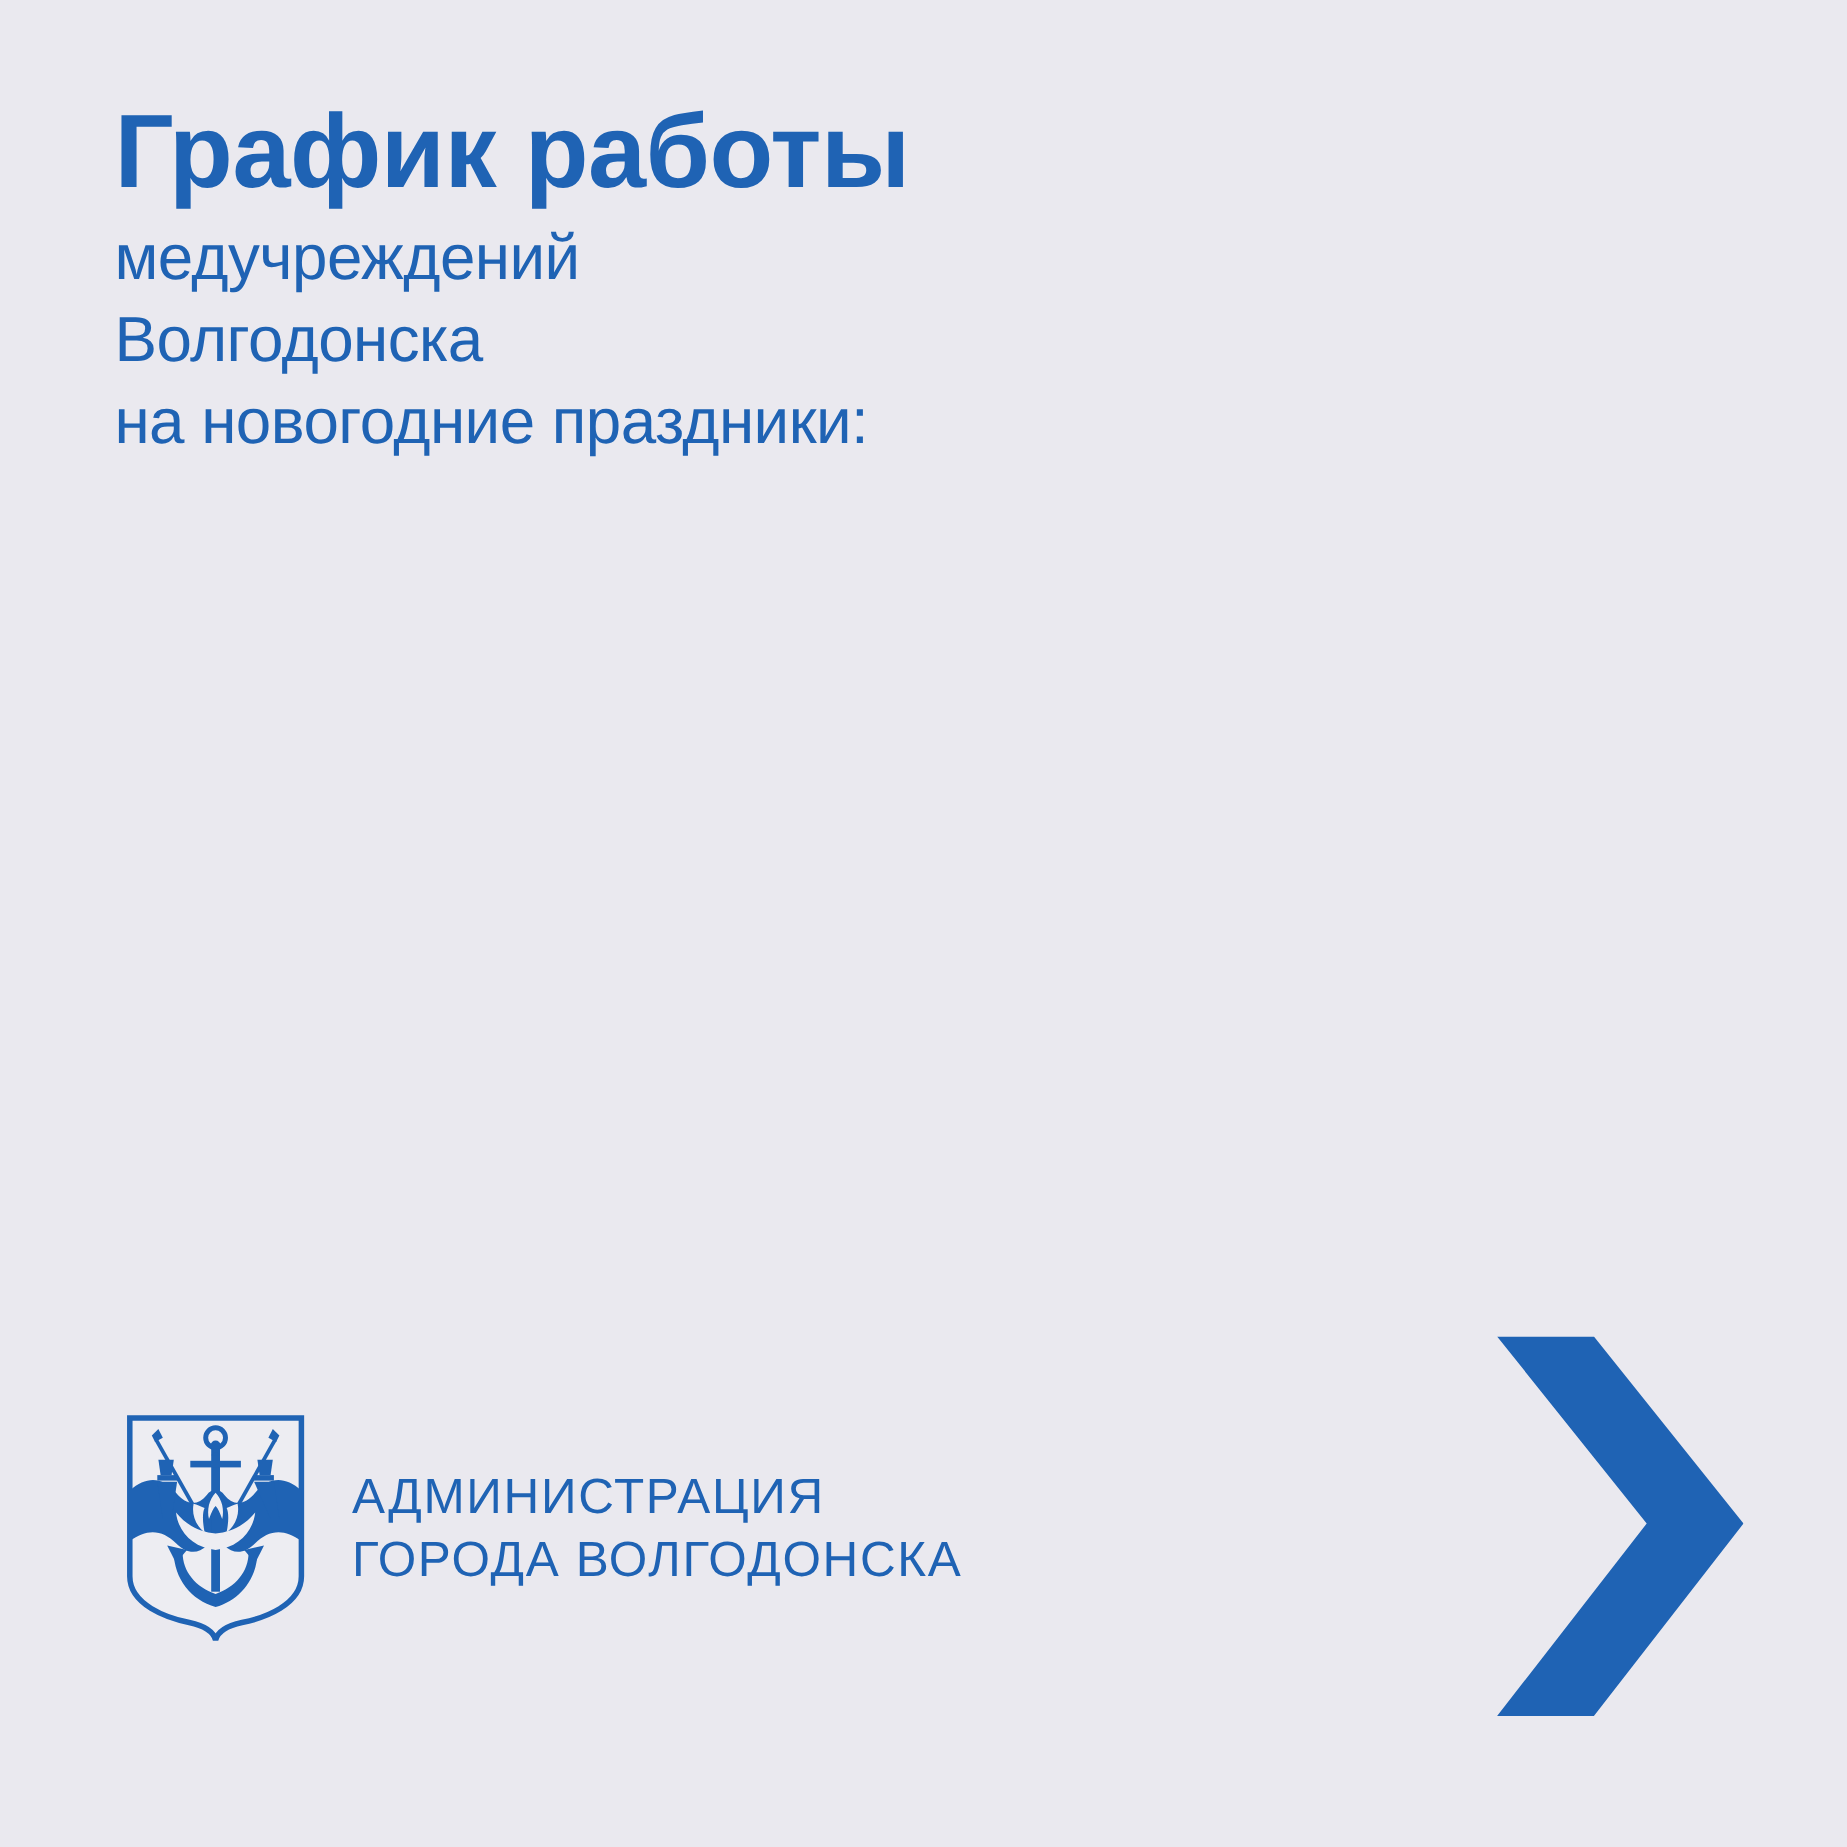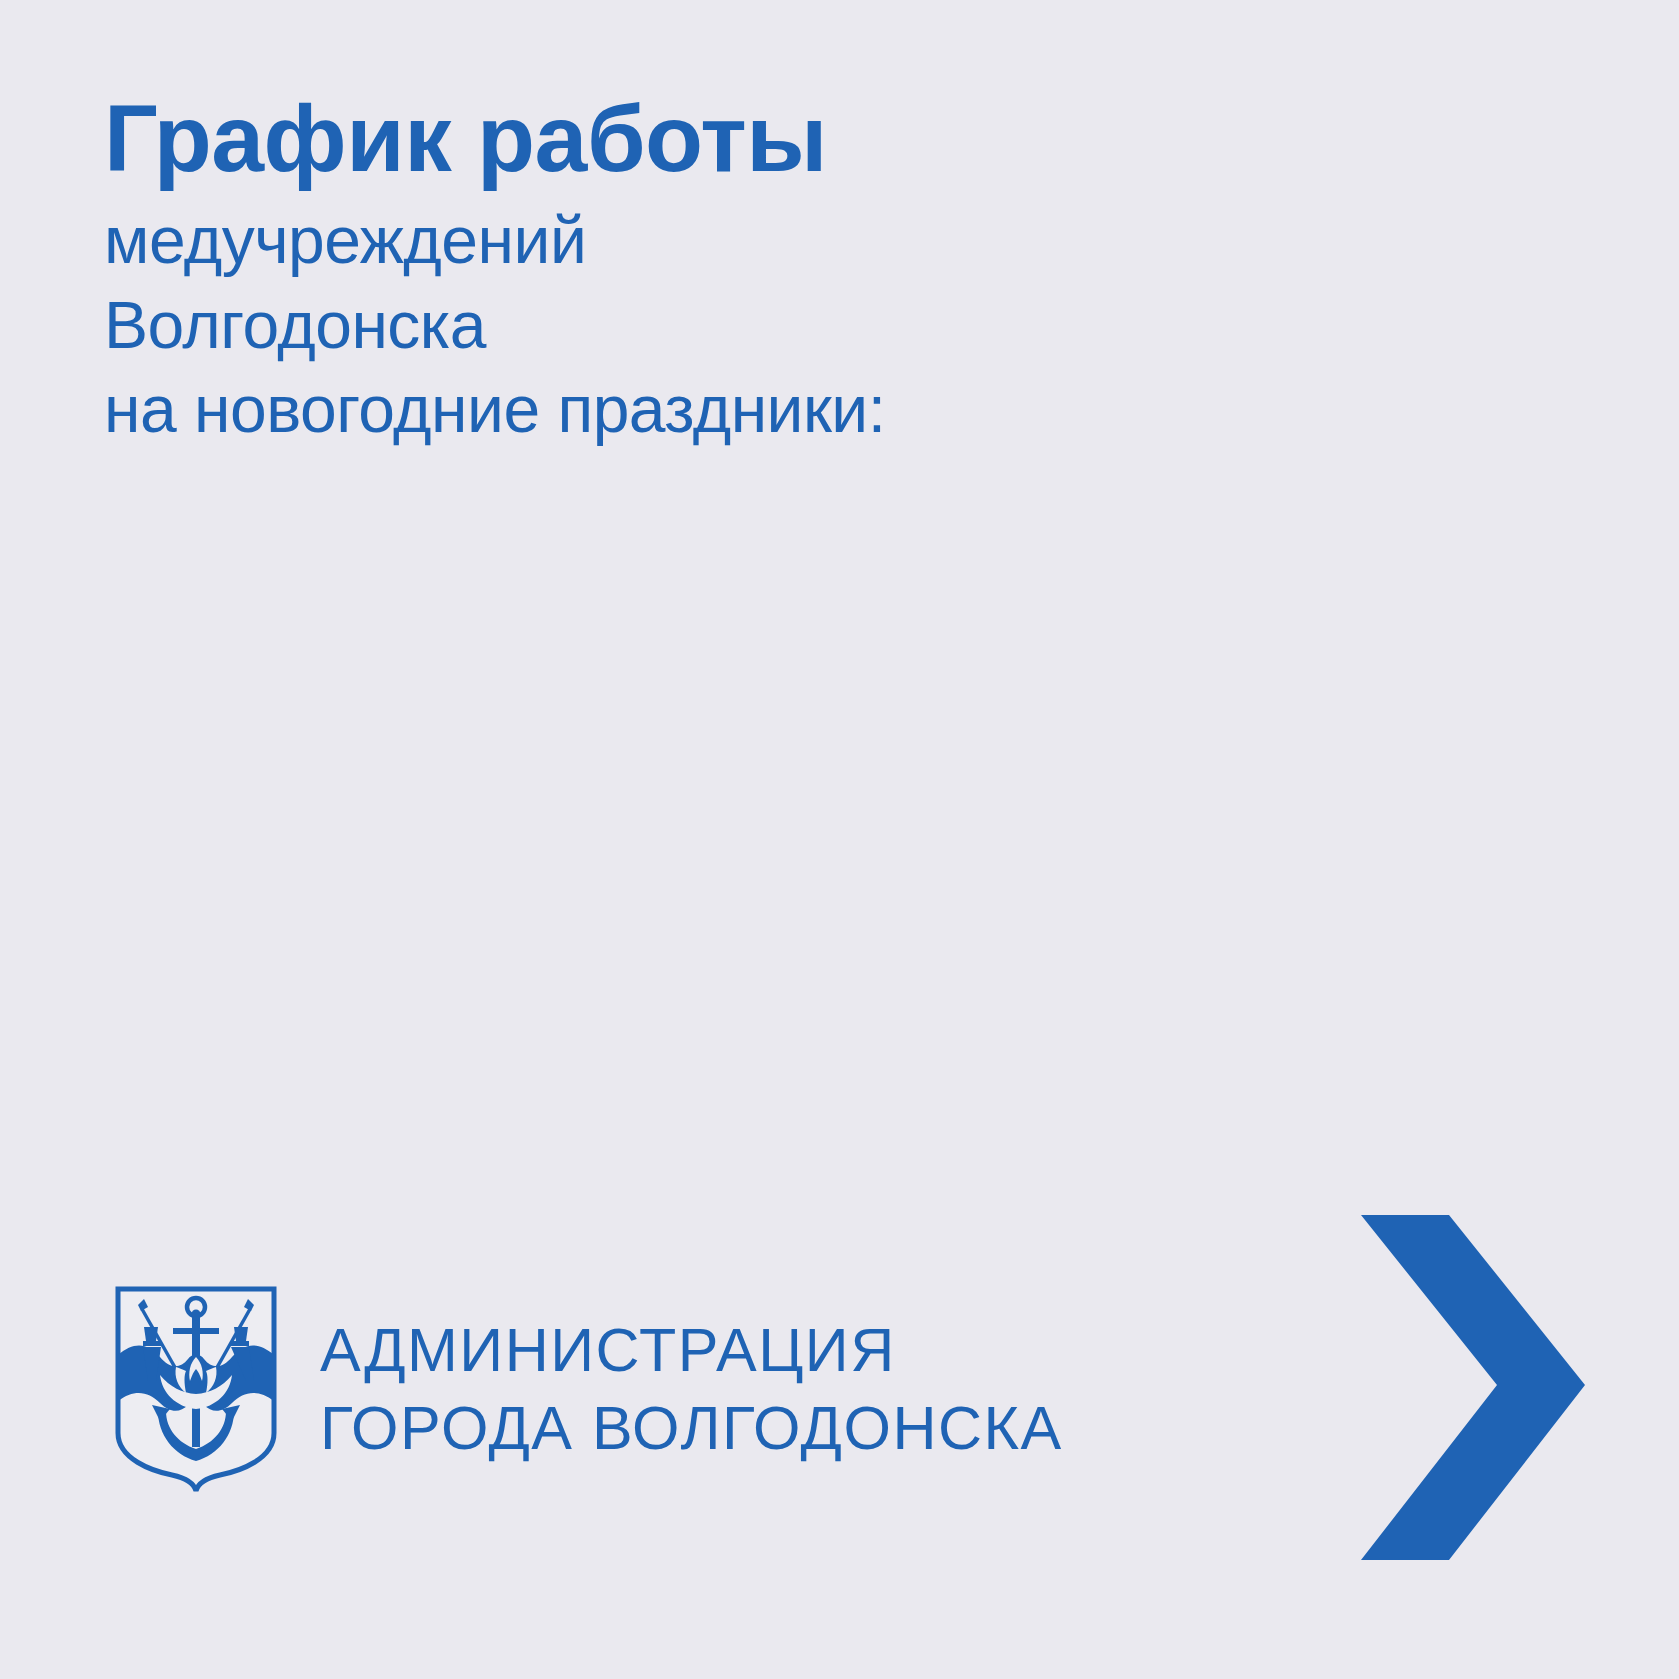--- a/index.html
+++ b/index.html
@@ -41,21 +41,21 @@
 
   .headline-line.bold {
     font-weight: 700;
     font-size: 95px;
     line-height: 1.18;
     margin-bottom: 4px;
   }
 
   .headline-line.regular {
     font-weight: 400;
-    font-size: 66px;
+    font-size: 58px;
     line-height: 1.28;
   }
 
   
   .chevron {
     position: absolute;
     left: 1355px;
     top: 1215px;
     width: 230px;
     height: 345px;
@@ -79,21 +79,21 @@
   .crest svg { display: block; width: 100%; height: 100%; }
 
   .brand-text {
     margin-left: 36px;
     color: #1F63B4;
     font-weight: 400;
   }
 
   .brand-line {
     display: block;
-    font-size: 61px;
+    font-size: 45px;
     line-height: 1.28;
     letter-spacing: 1.5px;
     white-space: nowrap;
     color: #1F63B4;
   }
 
   .site-url {
     position: absolute;
     left: 112px;
     top: 1578px;

